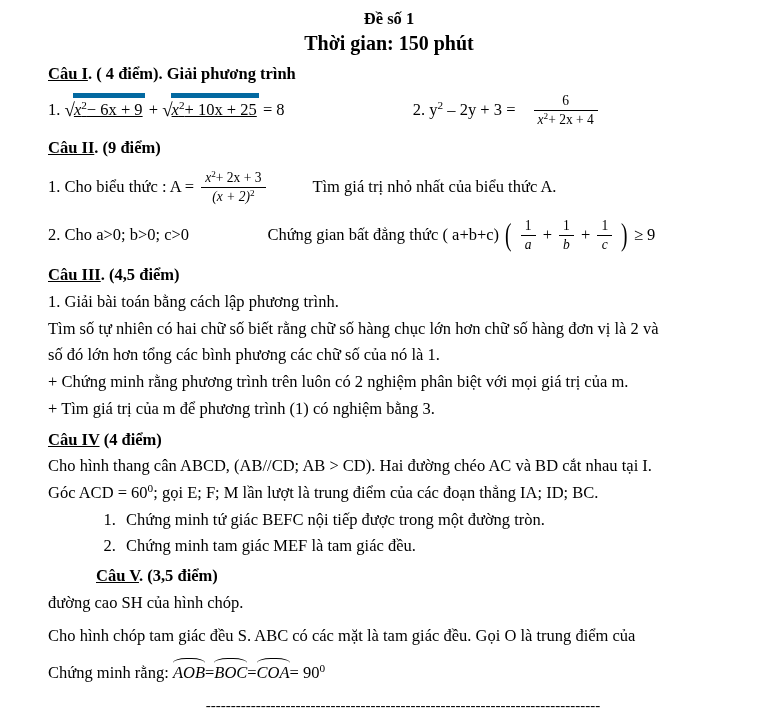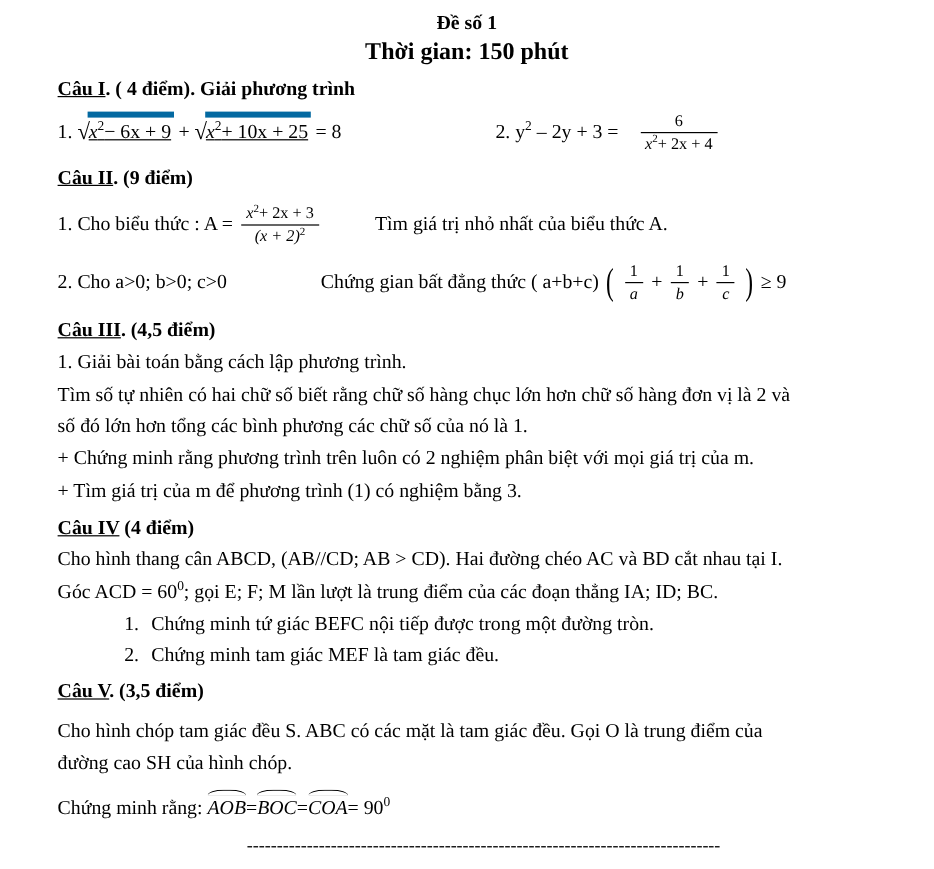--- a/index.html
+++ b/index.html
@@ -225,25 +225,25 @@
     </div>
     <div class="line">Cho hình thang cân ABCD, (AB//CD; AB &gt; CD). Hai đường chéo AC và BD cắt nhau tại I.</div>
     <div class="line">
       <span>Góc ACD = 60</span><sup>0</sup><span>; gọi E; F; M lần lượt là trung điểm của các đoạn thẳng IA; ID; BC.</span>
     </div>
     <ol class="sub">
       <li>Chứng minh tứ giác BEFC nội tiếp được trong một đường tròn.</li>
       <li>Chứng minh tam giác MEF là tam giác đều.</li>
     </ol>
 
-    <div class="line heading" style="margin-top:6px;">
+    <div class="line heading" style="margin-top:6px;margin-left:48px;">
       <span class="u">Câu V</span><span>. (3,5 điểm)</span>
     </div>
+    <div class="line">đường cao SH của hình chóp.</div>
     <div class="line" style="margin-top:8px;">Cho hình chóp tam giác đều S. ABC có các mặt là tam giác đều. Gọi O là trung điểm của</div>
-    <div class="line">đường cao SH của hình chóp.</div>
     <div class="line" style="margin-top:12px;">
       <span>Chứng minh rằng:</span>
       <span class="arc-wrap">AOB</span><span>=</span><span class="arc-wrap">BOC</span><span>=</span><span class="arc-wrap">COA</span><span>= 90</span><sup>0</sup>
     </div>
 
     <div class="dashes">-------------------------------------------------------------------------------</div>
 
   </div>
 </div>
 

